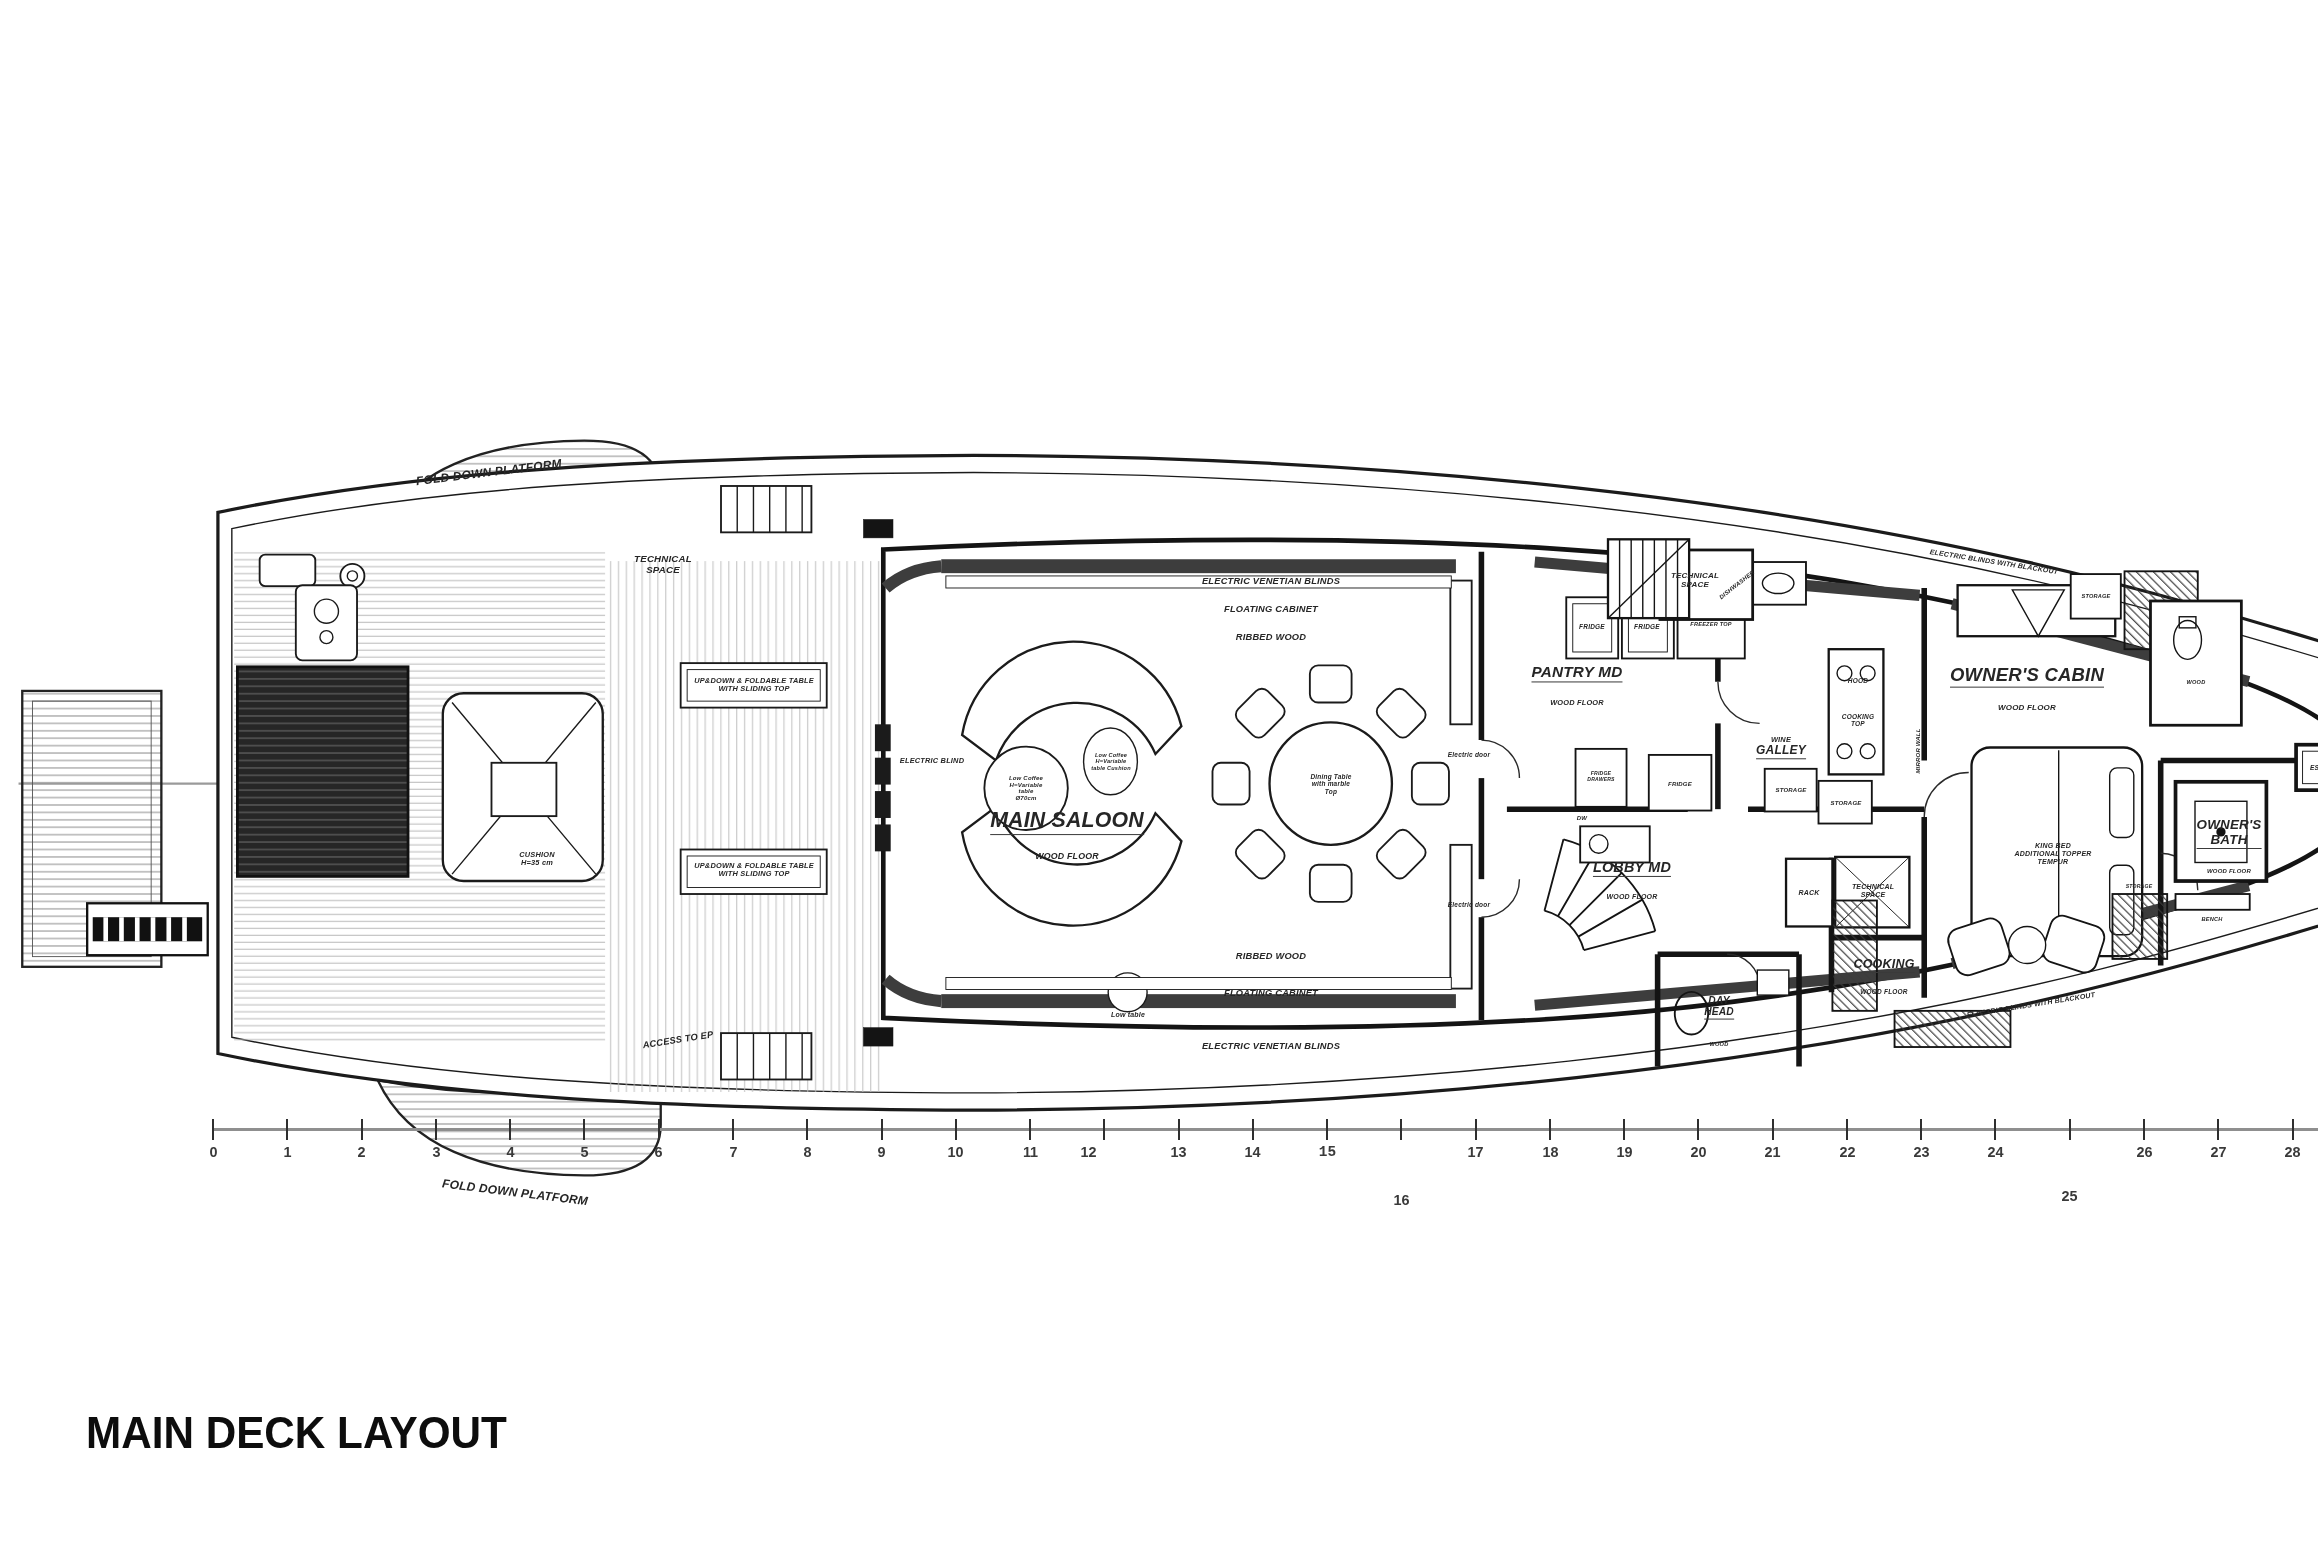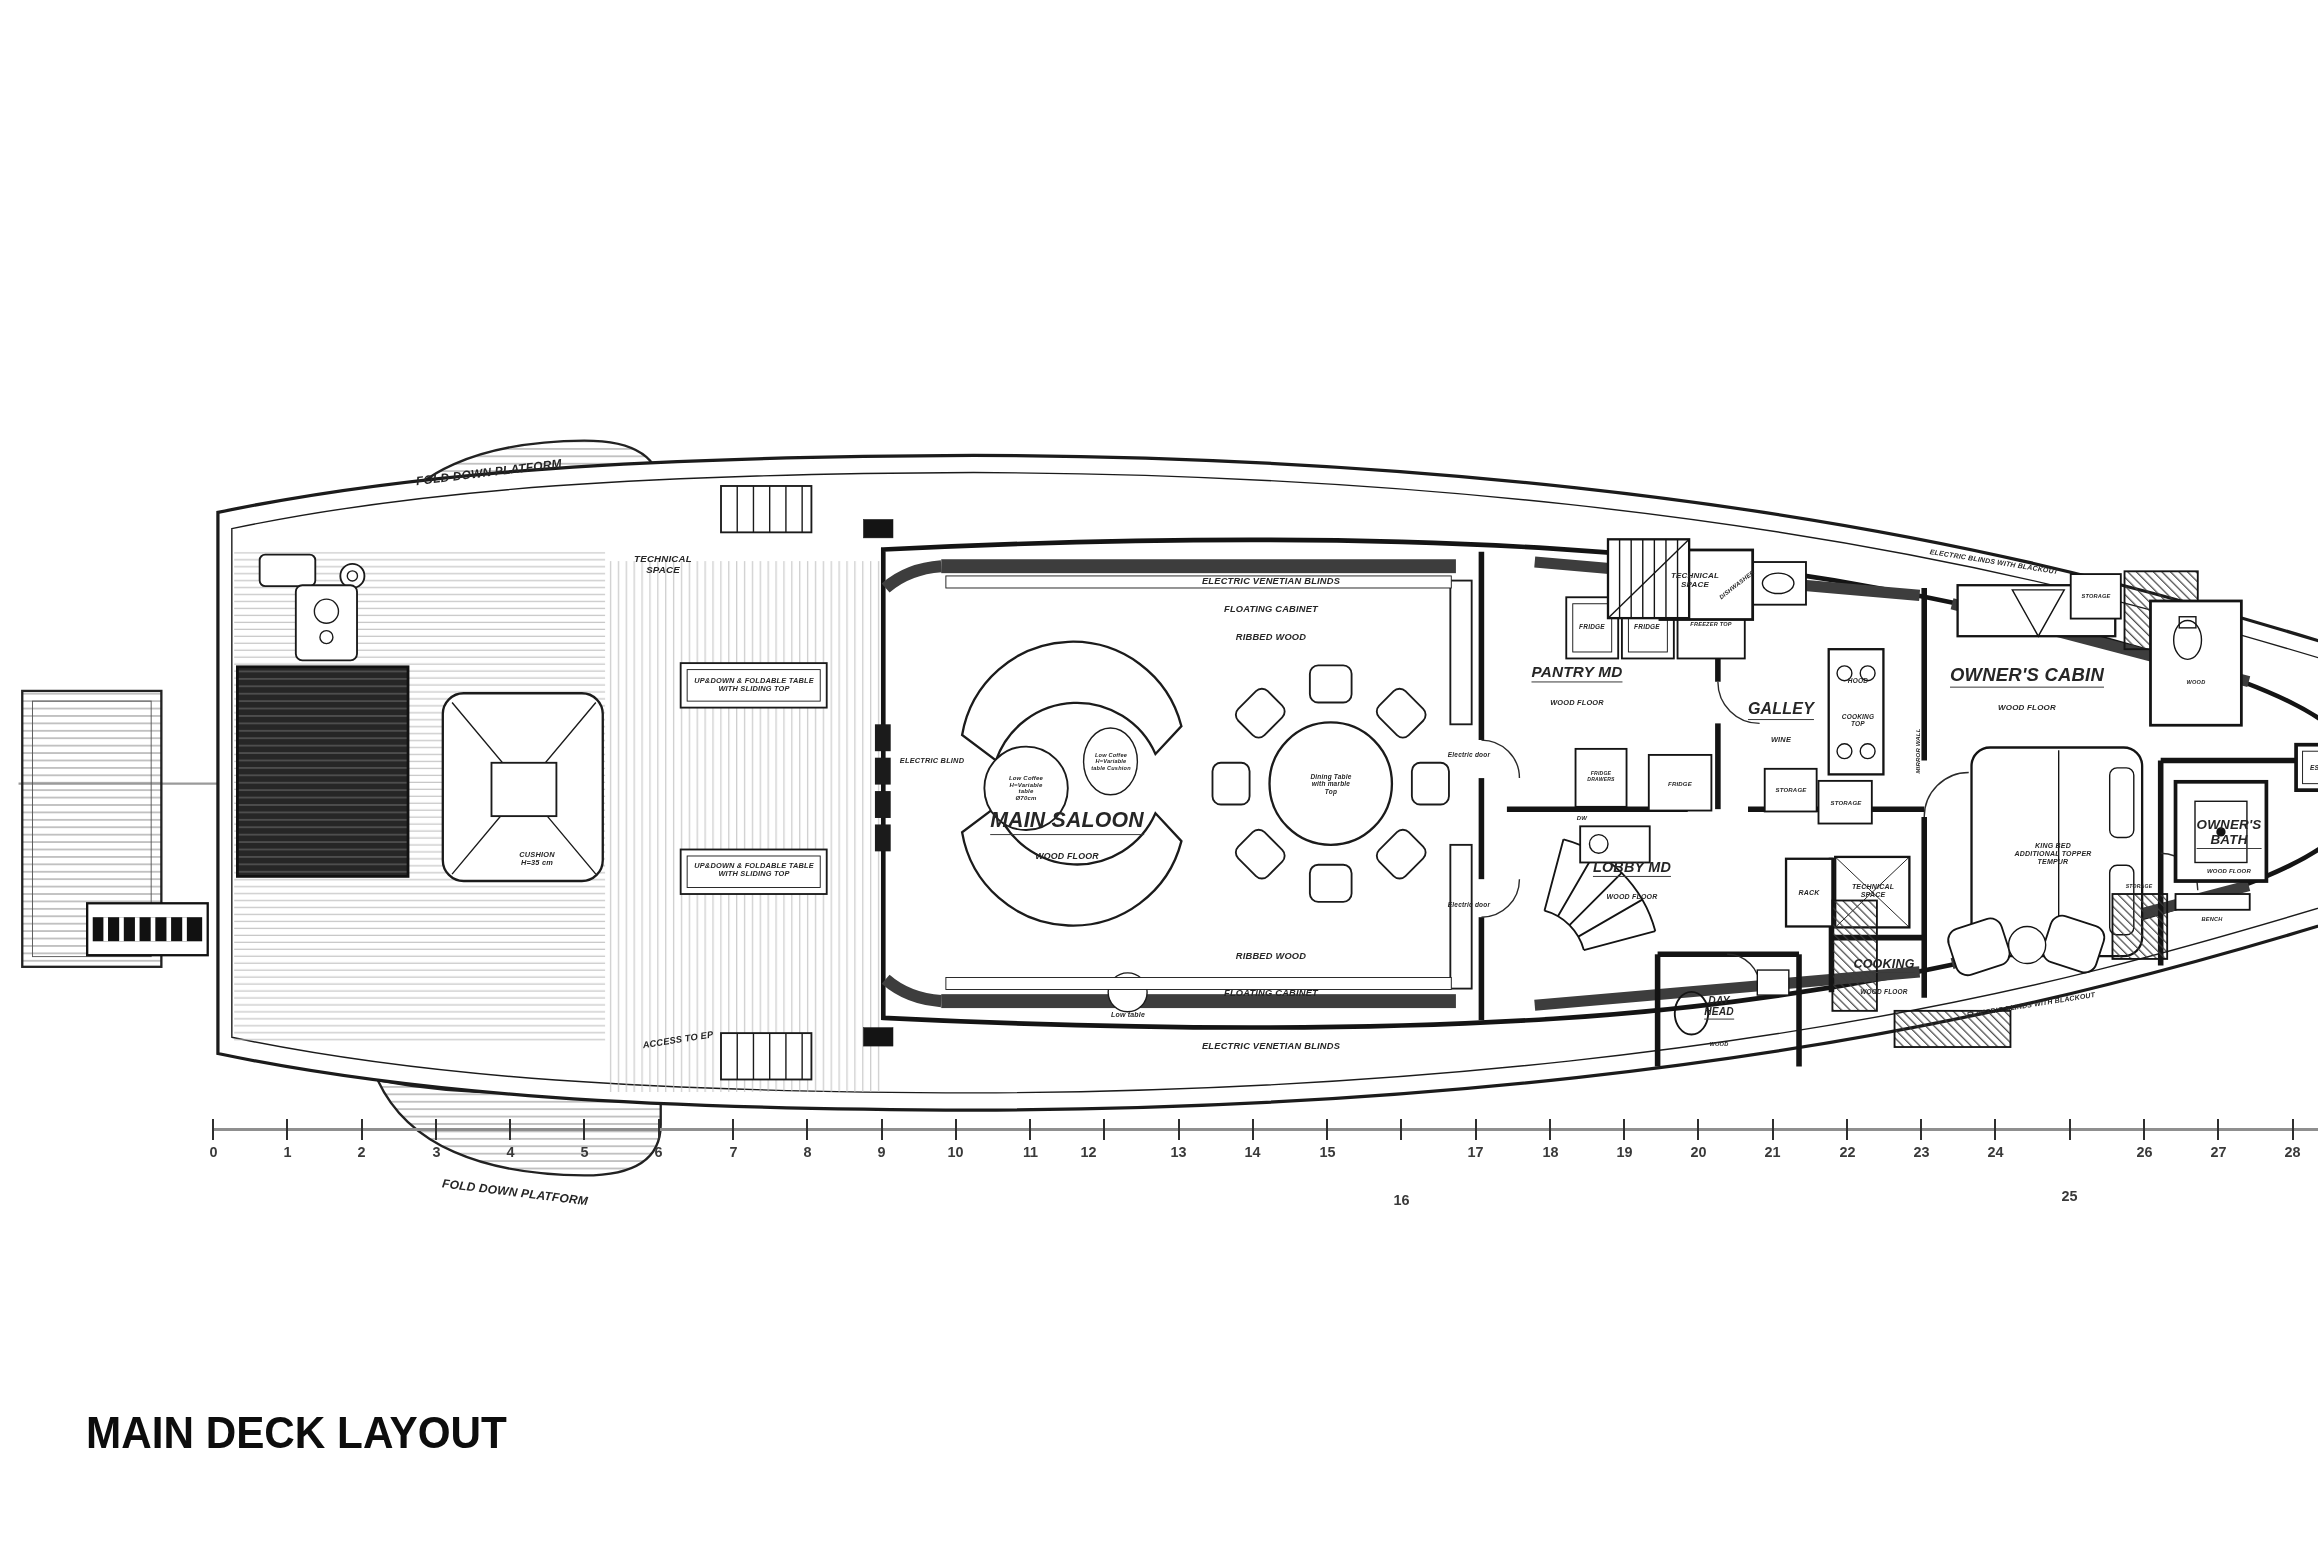--- a/index.html
+++ b/index.html
@@ -351,21 +351,21 @@
       <div class="lbl" style="left: 1711px; top: 624px; font-size: 5.6px; transform: translate(-50%, -50%) rotate(0deg);">
         <span class="line">FREEZER TOP</span>
       </div>
       <div class="lbl" style="left: 1737px; top: 585px; font-size: 6px; transform: translate(-50%, -50%) rotate(-38deg);">
         <span class="line">DISHWASHER</span>
       </div>
       <div class="lbl" style="left: 1695px; top: 581px; font-size: 8px; transform: translate(-50%, -50%) rotate(0deg);">
         <span class="line">TECHNICAL</span>
         <span class="line">SPACE</span>
       </div>
-      <div class="lbl u" style="left: 1781px; top: 710px; font-size: 16px; transform: translate(-50%, -50%) rotate(0deg);">
+      <div class="lbl u" style="left: 1781px; top: 752px; font-size: 12px; transform: translate(-50%, -50%) rotate(0deg);">
         <span class="line">GALLEY</span>
       </div>
       <div class="lbl" style="left: 1781px; top: 740px; font-size: 7.4px; transform: translate(-50%, -50%) rotate(0deg);">
         <span class="line">WINE</span>
       </div>
       <div class="lbl" style="left: 1858px; top: 681px; font-size: 6.5px; transform: translate(-50%, -50%) rotate(0deg);">
         <span class="line">HOOD</span>
       </div>
       <div class="lbl" style="left: 1858px; top: 720px; font-size: 6.5px; transform: translate(-50%, -50%) rotate(0deg);">
         <span class="line">COOKING</span>
@@ -482,21 +482,21 @@
       <span class="tick-num" style="left: 937px; top: 1144px;">10</span>
       <div class="tick" style="left: 1029px; top: 1119px;"></div>
       <span class="tick-num" style="left: 1012px; top: 1144px;">11</span>
       <div class="tick" style="left: 1103px; top: 1119px;"></div>
       <span class="tick-num" style="left: 1070px; top: 1144px;">12</span>
       <div class="tick" style="left: 1178px; top: 1119px;"></div>
       <span class="tick-num" style="left: 1160px; top: 1144px;">13</span>
       <div class="tick" style="left: 1252px; top: 1119px;"></div>
       <span class="tick-num" style="left: 1234px; top: 1144px;">14</span>
       <div class="tick" style="left: 1326px; top: 1119px;"></div>
-      <span class="tick-num" style="left: 1309px; top: 1144px;">15</span>
+      <span class="tick-num" style="left: 1309px; top: 1144px; font-family: Liberation Mono, monospace;">15</span>
       <div class="tick" style="left: 1400px; top: 1119px;"></div>
       <span class="tick-num" style="left: 1383px; top: 1144px; margin-top: 48px;">16</span>
       <div class="tick" style="left: 1475px; top: 1119px;"></div>
       <span class="tick-num" style="left: 1457px; top: 1144px;">17</span>
       <div class="tick" style="left: 1549px; top: 1119px;"></div>
       <span class="tick-num" style="left: 1532px; top: 1144px;">18</span>
       <div class="tick" style="left: 1623px; top: 1119px;"></div>
       <span class="tick-num" style="left: 1606px; top: 1144px;">19</span>
       <div class="tick" style="left: 1697px; top: 1119px;"></div>
       <span class="tick-num" style="left: 1680px; top: 1144px;">20</span>

